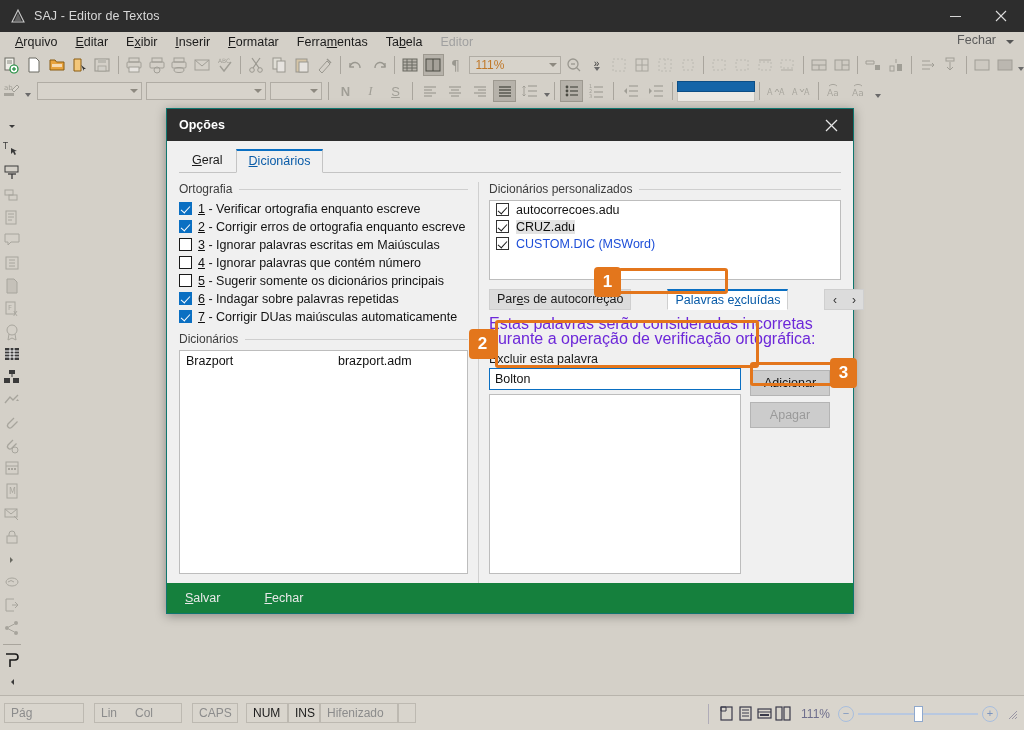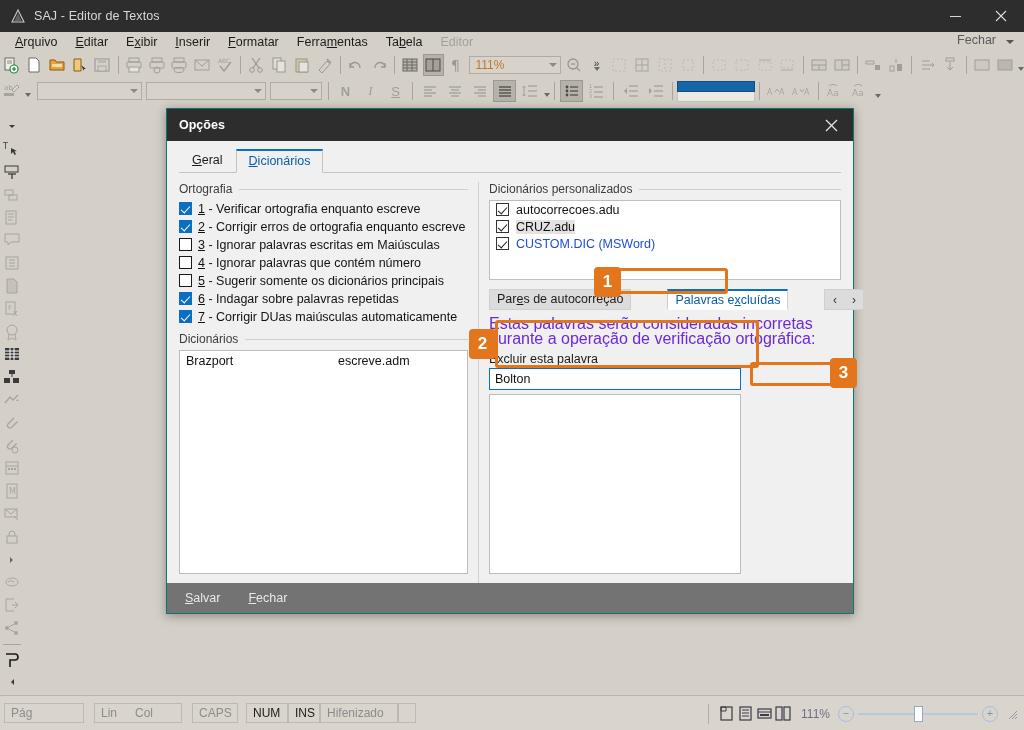--- a/index.html
+++ b/index.html
@@ -140,21 +140,21 @@
     display: flex; align-items: center; padding-left: 12px;
     font-size: 12.5px; font-weight: bold;
   }
   .dlg-close {
     position: absolute; right: 0; top: 0; width: 44px; height: 32px;
     display: flex; align-items: center; justify-content: center; color: #e6e6e6;
   }
   .dlg-body { position: relative; padding: 10px 12px 0 12px; height: 439px; }
   .dlg-footer {
     position: absolute; left: 0; bottom: 0; width: 100%; height: 30px;
-    background: #737373; display: flex; align-items: center; padding-left: 18px;
+    background: #15803d; display: flex; align-items: center; padding-left: 18px; gap: 16px;
   }
   .footer-link {
     color: #e8e8e8; font-size: 12.5px; margin-right: 28px;
   }
   .footer-link u { text-decoration: underline; }
 
   
   .tabs { display: flex; align-items: flex-end; height: 22px; border-bottom: 1px solid #c4c4c4; }
   .tab {
     padding: 3px 12px 4px 12px; font-size: 12.5px; color: #1a1a1a;
@@ -945,21 +945,21 @@
           </div>
 
           <div class="grp-label" style="margin-top:7px">
             <span>Dicionários</span>
               <span class="line"></span>
           </div>
 
           <div class="listbox" style="height:224px;margin-top:4px">
             <div class="lb-row">
               <span class="lb-c1">Brazport</span>
-              <span>escreve.adm</span>
+              <span>brazport.adm</span>
             </div>
           </div>
 
           <button class="btn" style="margin-top:10px">Config<u>u</u>ração padrão</button>
         </div>
 
         <div class="col-sep"></div>
 
         <div class="col-right">
           <div class="grp-label">
@@ -992,20 +992,24 @@
           </div>
 
           <div class="help-text">Estas palavras serão consideradas incorretas durante a operação de verificação ortográfica:</div>
 
           <div class="field-label">Excluir esta palavra</div>
 
           <div style="display:flex;align-items:flex-start">
             <div style="width:252px">
               <input class="textinput" type="text" style="margin-top: 2px;" value="Bolton">
               <div class="excl-list"></div>
+            </div>
+            <div class="side-btns">
+              <button class="btn">Adicionar</button>
+              <button class="btn disabled">Apagar</button>
             </div>
           </div>
         </div>
       </div>
     </div>
 
     <div class="dlg-footer">
       <span class="footer-link"><u>S</u>alvar</span>
       <span class="footer-link"><u>F</u>echar</span>
     </div>

